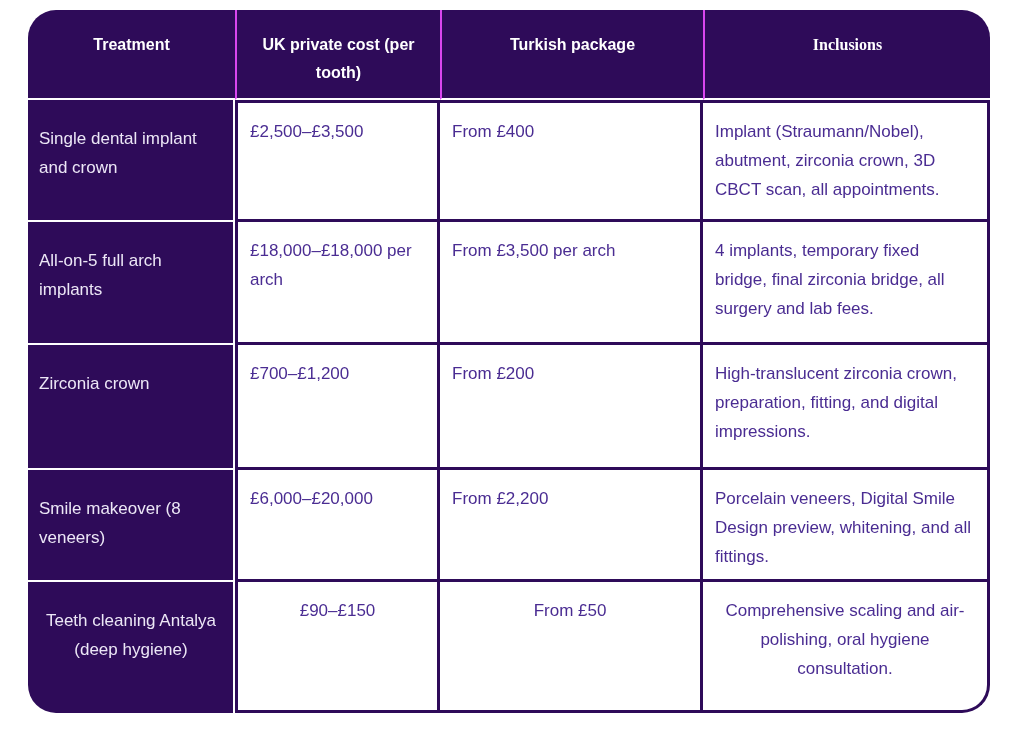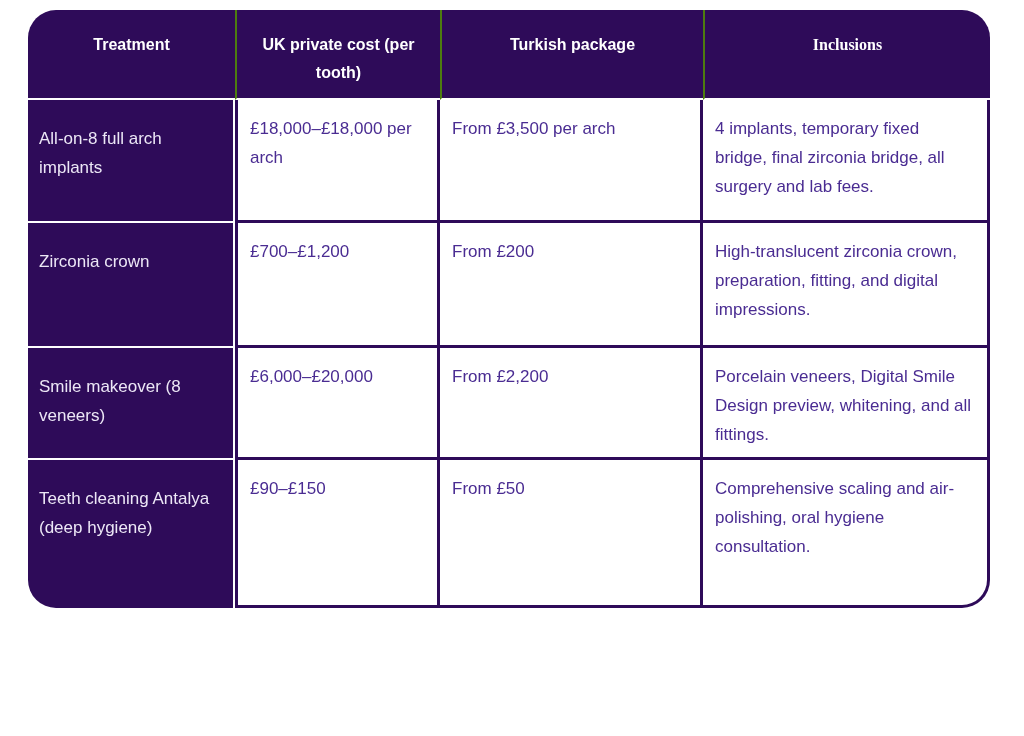--- a/index.html
+++ b/index.html
@@ -35,21 +35,21 @@
     background: #2e0b59;
     color: #ffffff;
     font-size: 16px;
     font-weight: bold;
     line-height: 28px;
     text-align: center;
     padding: 21px 14px 8px 14px;
     border-bottom: 2px solid #ffffff;
   }
   th.hdr + th.hdr {
-    border-left: 2px solid #4d7c0f;
+    border-left: 2px solid #d946ef;
   }
   th.corner-tl { border-top-left-radius: 28px; }
   th.corner-tr { border-top-right-radius: 28px; font-family: Liberation Serif, serif; }
   
   td.treat {
     background: #2e0b59;
     color: #ece7f6;
     font-size: 17px;
     line-height: 29px;
     padding: 24px 10px 8px 11px;
@@ -72,21 +72,21 @@
   }
   td.c2 { border-left: 3px solid #2e0b59; }
   tr.first td.wcell { border-top: 3px solid #2e0b59; }
   td.corner-br { border-bottom-right-radius: 28px; margin-top: 33px; }
   
   tr.hrow  { height: 90px; }
   tr.r1 { height: 122px; }
   tr.r2 { height: 123px; }
   tr.r3 { height: 125px; }
   tr.r4 { height: 106px; }
-  tr.r5 { height: 148px; }
+  tr.r5 { height: 131px; text-align: center; }
 </style>
 </head>
 <body>
 
 <div class="page">
   <table class="pricing">
     <colgroup>
       <col style="width:207px">
       <col style="width:205px">
       <col style="width:263px">
@@ -94,22 +94,28 @@
     </colgroup>
     <thead>
       <tr class="hrow">
         <th class="hdr corner-tl">Treatment</th>
         <th class="hdr">UK private cost (per tooth)</th>
         <th class="hdr">Turkish package</th>
         <th class="hdr corner-tr">Inclusions</th>
       </tr>
     </thead>
     <tbody>
+      <tr class="r1 first">
+        <td class="treat">Single dental implant and crown</td>
+        <td class="wcell c2">£2,500–£3,500</td>
+        <td class="wcell">From £400</td>
+        <td class="wcell">Implant (Straumann/Nobel), abutment, zirconia crown, 3D CBCT scan, all appointments.</td>
+      </tr>
       <tr class="r2">
-        <td class="treat">All-on-8 full arch implants</td>
+        <td class="treat">All-on-5 full arch implants</td>
         <td class="wcell c2">£18,000–£18,000 per arch</td>
         <td class="wcell">From £3,500 per arch</td>
         <td class="wcell">4 implants, temporary fixed bridge, final zirconia bridge, all surgery and lab fees.</td>
       </tr>
       <tr class="r3">
         <td class="treat">Zirconia crown</td>
         <td class="wcell c2">£700–£1,200</td>
         <td class="wcell">From £200</td>
         <td class="wcell">High-translucent zirconia crown, preparation, fitting, and digital impressions.</td>
       </tr>

